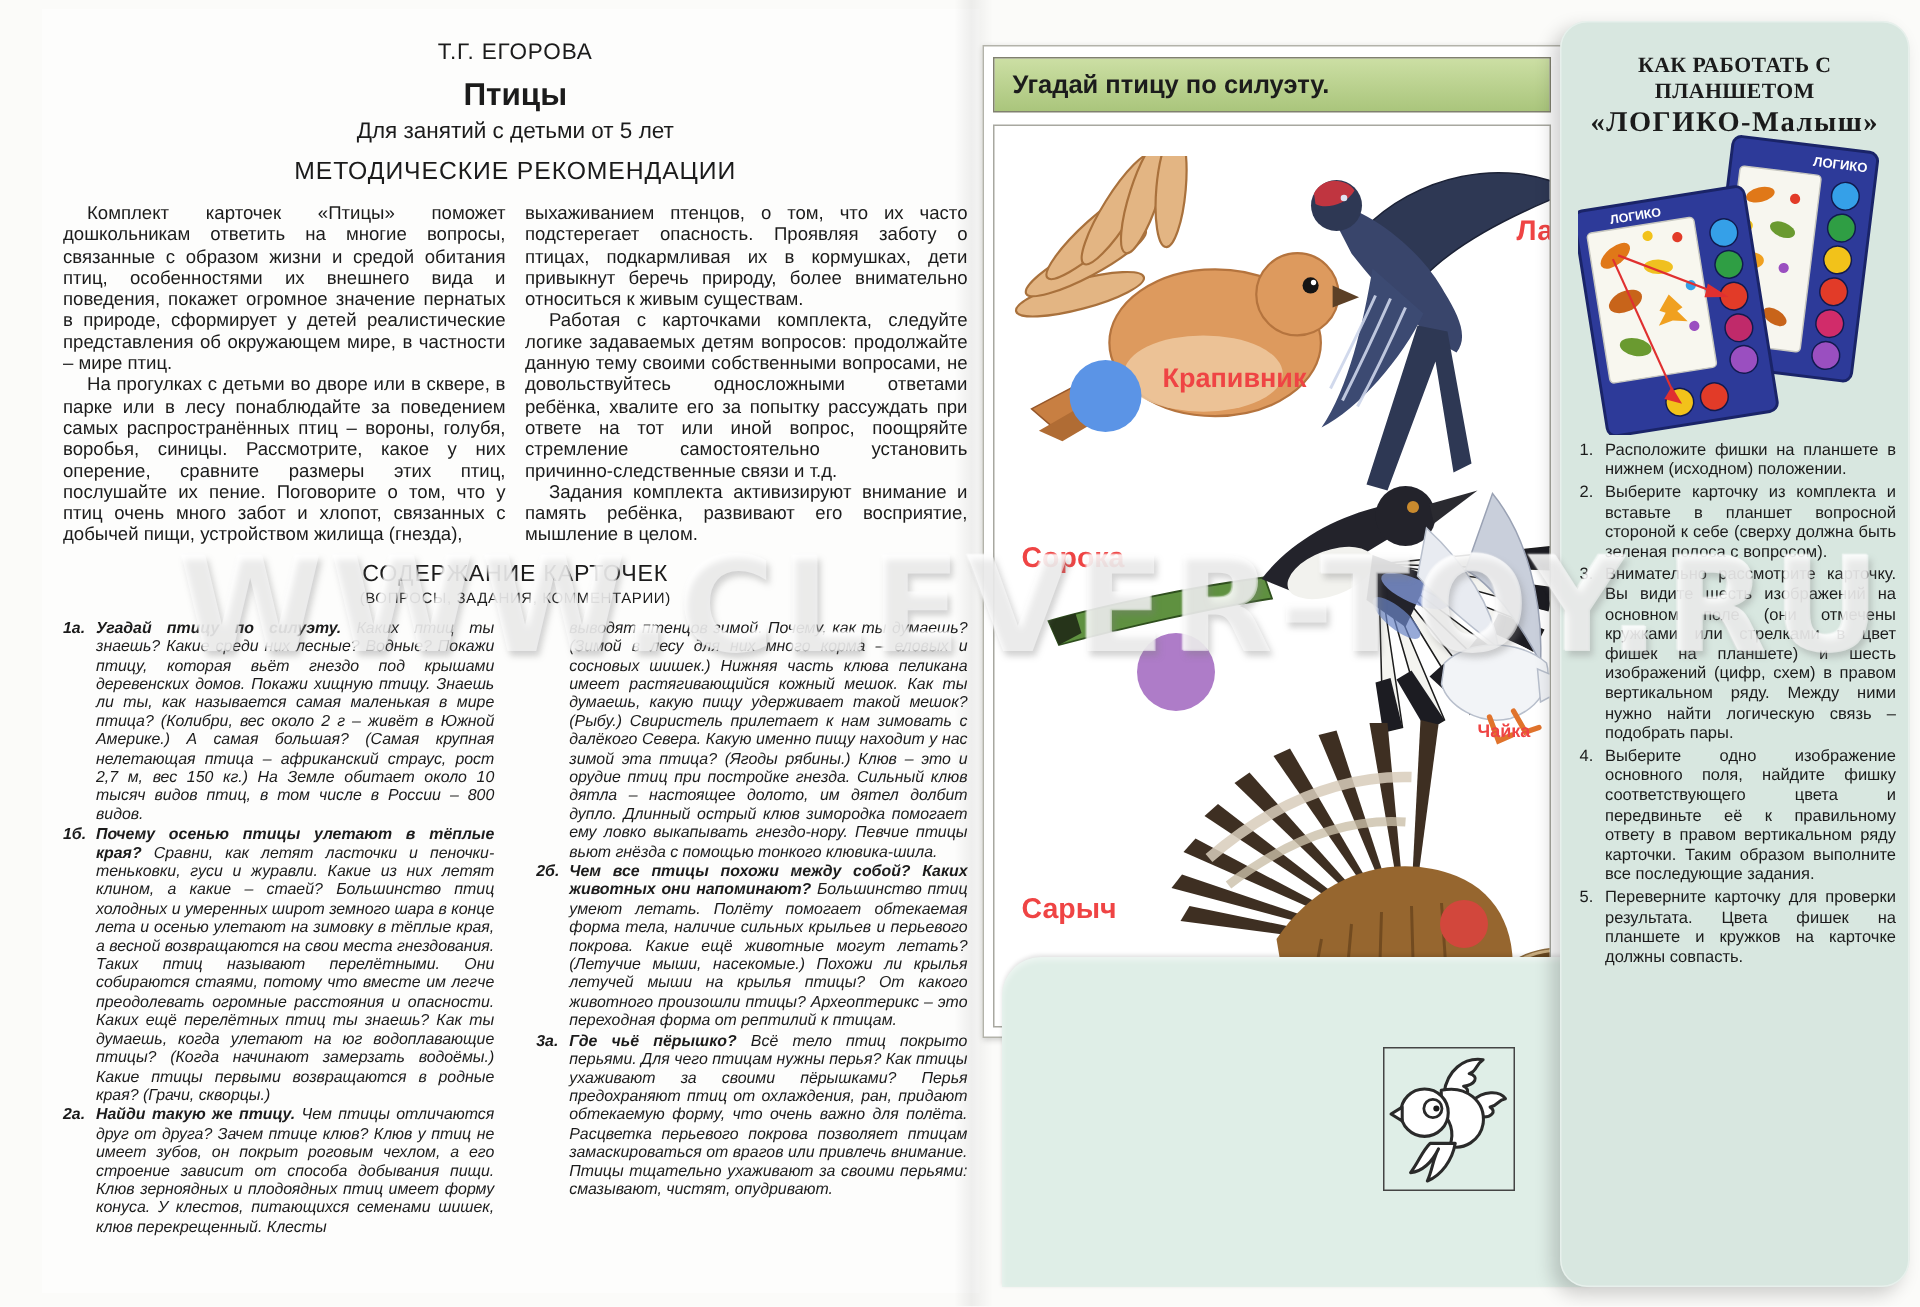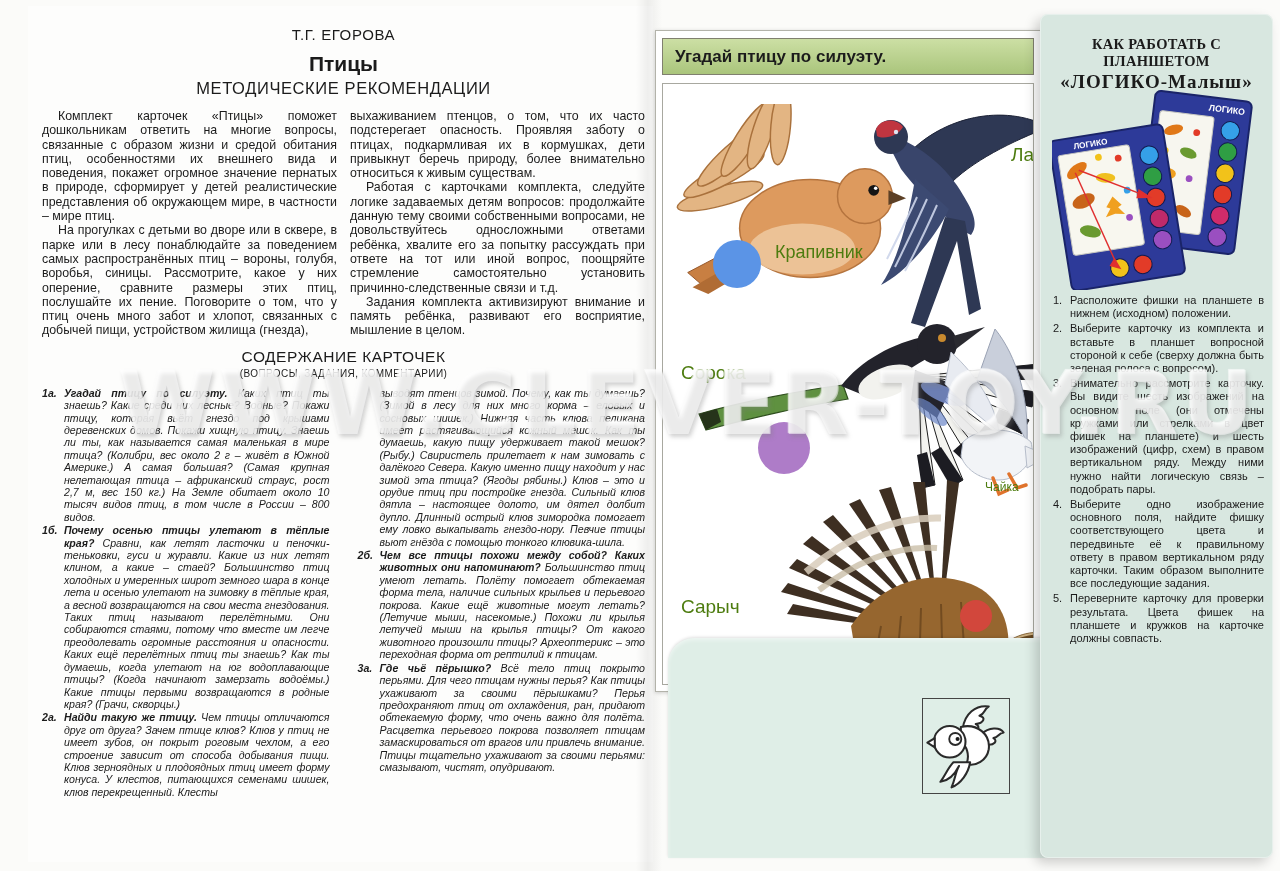--- a/index.html
+++ b/index.html
@@ -28,33 +28,33 @@
 
   
   .card { position:absolute; left:655px; top:30px; width:386px; height:662px; z-index:20;
           background:#ffffff; border:1px solid #b3b3aa; box-shadow:0 1px 4px rgba(0,0,0,.18); }
   .card-title { position:absolute; left:6px; right:6px; top:7px; height:37px;
                 background:linear-gradient(180deg,#ccdfa4,#aac57c); border:1px solid #80806f;
                 font-size:17px; font-weight:bold; color:#1c1c1c; padding:8px 0 0 12px; }
   .card-field { position:absolute; left:6px; right:6px; top:52px; height:602px;
                 border:1px solid #a8a8a0; overflow:hidden; background:#fff; }
   .bird { position:absolute; }
-  .blabel { position:absolute; font-size:19px; color:#4d7c0f; white-space:nowrap; }
+  .blabel { position:absolute; font-size:19px; color:#ef4444; white-space:nowrap;font-weight:bold; }
   .dot { position:absolute; }
 
   
   .pocket { position:absolute; left:668px; top:638px; width:392px; height:220px; z-index:30;
             background:#dfeee7; border-radius:26px 10px 0 0;
             box-shadow:0 -1px 3px rgba(0,0,0,.12), inset 0 2px 4px rgba(255,255,255,.5); }
   .stamp { position:absolute; left:254px; top:60px; width:88px; height:96px;
            border:1.5px solid #444; }
 
   
   .panel { position:absolute; left:1040px; top:14px; width:233px; height:844px; z-index:40;
-           background:#d8e7e0; border-radius:8px;
+           background:#d8e7e0; border-radius:18px;
            box-shadow:-5px 5px 12px rgba(0,0,0,.18), inset 0 0 0 1px rgba(255,255,255,.4); }
   .p-title1 { margin-top:22px; text-align:center; font-family:"Liberation Serif", serif;
               font-weight:bold; font-size:14.5px; letter-spacing:.3px; }
   .p-title2 { text-align:center; font-family:"Liberation Serif", serif; font-weight:bold;
               font-size:19px; letter-spacing:1px; margin-top:1px; }
   .tablets { position:absolute; left:12px; top:76px; width:209px; height:200px; }
   .steps { position:absolute; left:13px; right:9px; top:280px; font-size:11px;
            line-height:13.2px; text-align:justify; }
   .step { padding-left:17px; margin-bottom:2px; }
   .snum { display:inline-block; width:17px; margin-left:-17px; }
@@ -66,20 +66,21 @@
                text-shadow:2px 3px 4px rgba(125,125,125,.35), -1px -1px 1px rgba(255,255,255,.75);margin-left:48px; }
 </style>
 </head>
 <body>
 
 <div class="photo">
 
   <div class="left-page">
     <div class="lp-author">Т.Г. ЕГОРОВА</div>
     <div class="lp-title">Птицы</div>
+    <div class="lp-sub">Для занятий с детьми от 5 лет</div>
     <div class="lp-sect">МЕТОДИЧЕСКИЕ РЕКОМЕНДАЦИИ</div>
 
     <div class="intro">
       <div class="col">
         <p class="ind">Комплект карточек «Птицы» поможет дошкольникам ответить на многие вопросы, связанные с образом жизни и средой обитания птиц, особенностями их внешнего вида и поведения, покажет огромное значение пернатых в природе, сформирует у детей реалистические представления об окружающем мире, в частности – мире птиц.</p>
         <p class="ind">На прогулках с детьми во дворе или в сквере, в парке или в лесу понаблюдайте за поведением самых распространённых птиц – вороны, голубя, воробья, синицы. Рассмотрите, какое у них оперение, сравните размеры этих птиц, послушайте их пение. Поговорите о том, что у птиц очень много забот и хлопот, связанных с добычей пищи, устройством жилища (гнезда),</p>
       </div>
       <div class="col">
         <p>выхаживанием птенцов, о том, что их часто подстерегает опасность. Проявляя заботу о птицах, подкармливая их в кормушках, дети привыкнут беречь природу, более внимательно относиться к живым существам.</p>
         <p class="ind">Работая с карточками комплекта, следуйте логике задаваемых детям вопросов: продолжайте данную тему своими собственными вопросами, не довольствуйтесь односложными ответами ребёнка, хвалите его за попытку рассуждать при ответе на тот или иной вопрос, поощряйте стремление самостоятельно установить причинно-следственные связи и т.д.</p>

